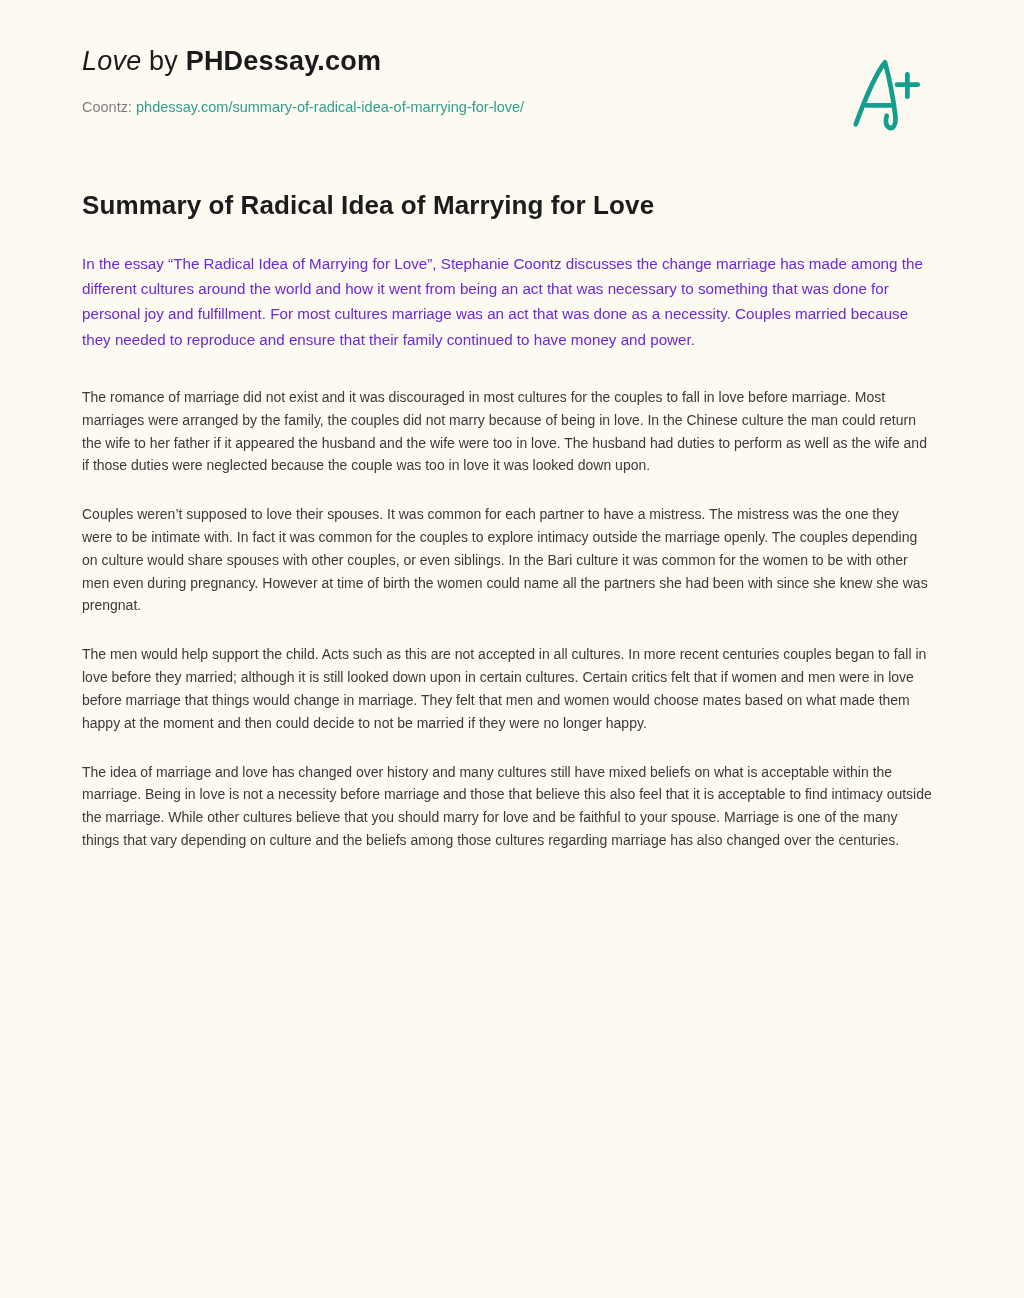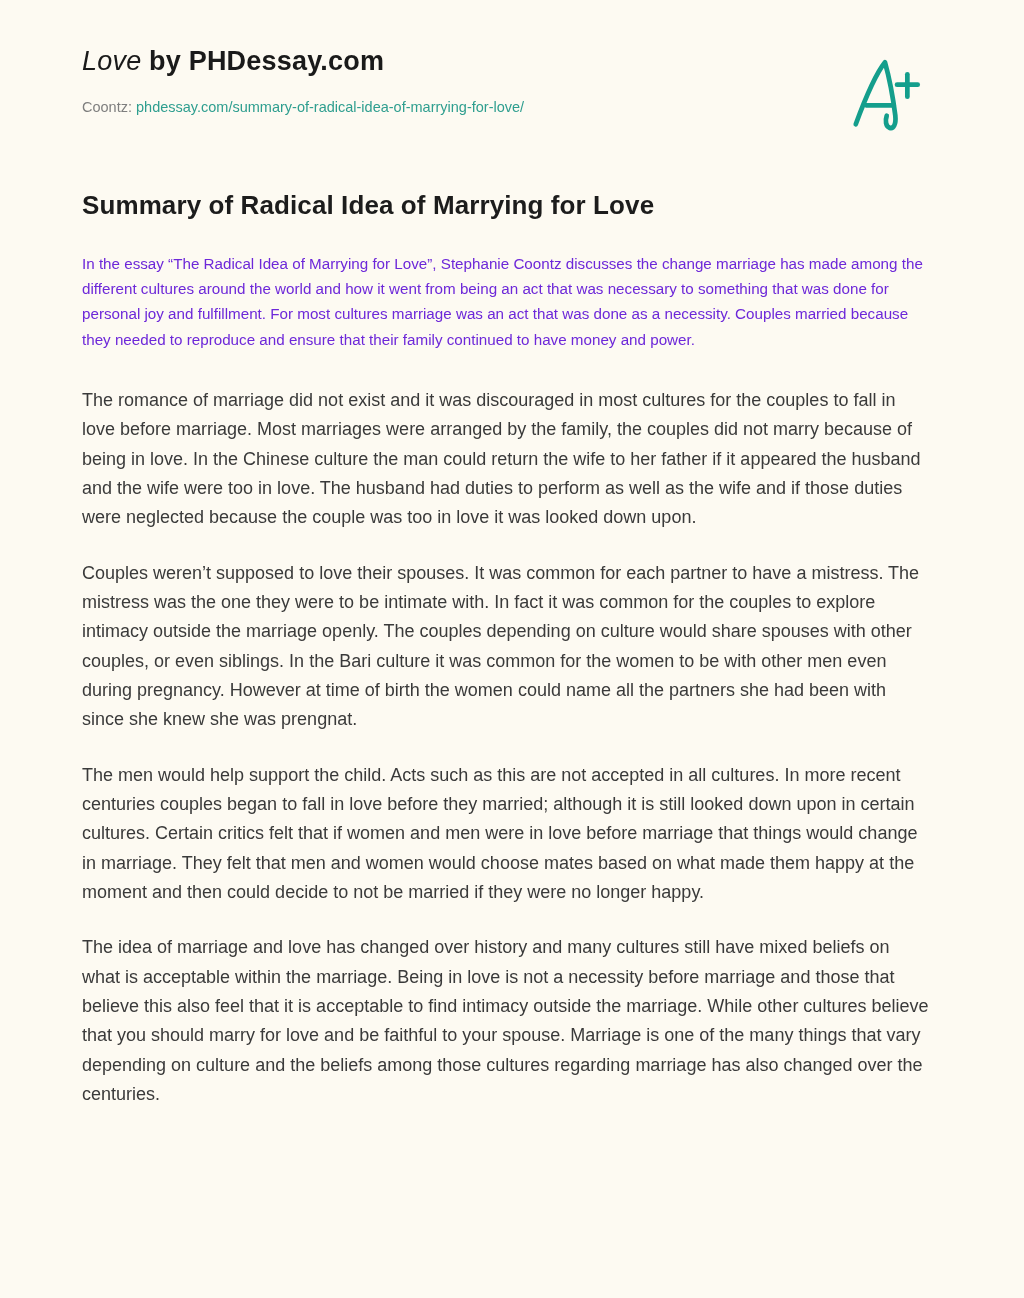--- a/index.html
+++ b/index.html
@@ -30,21 +30,21 @@
   .brand-line {
     font-size: 27px;
     color: #1a1a1a;
     letter-spacing: 0.2px;
   }
   .brand-essay {
     font-style: italic;
     font-weight: 400;
   }
   .brand-by {
-    font-weight: 700;
+    font-weight: 400;
   }
   .brand-site {
     font-weight: bold;
     margin-top: 28px;
   }
   .source-line {
     margin-top: 22px;
     font-size: 14.5px;
     color: #7e7e7e;
   }
@@ -74,21 +74,21 @@
     letter-spacing: 0.1px;
   }
   p.lead {
     font-size: 15.2px;
     line-height: 1.66;
     color: #6d28d9;
     margin: 0 0 34px 0;
     max-width: 845px;
   }
   p.body-par {
-    font-size: 18px;
+    font-size: 14px;
     line-height: 1.63;
     color: #3a3a3a;
     margin: 0 0 26px 0;
     max-width: 855px;
   }
   .footer-space {
     height: 180px;
   }
 </style>
 </head>

